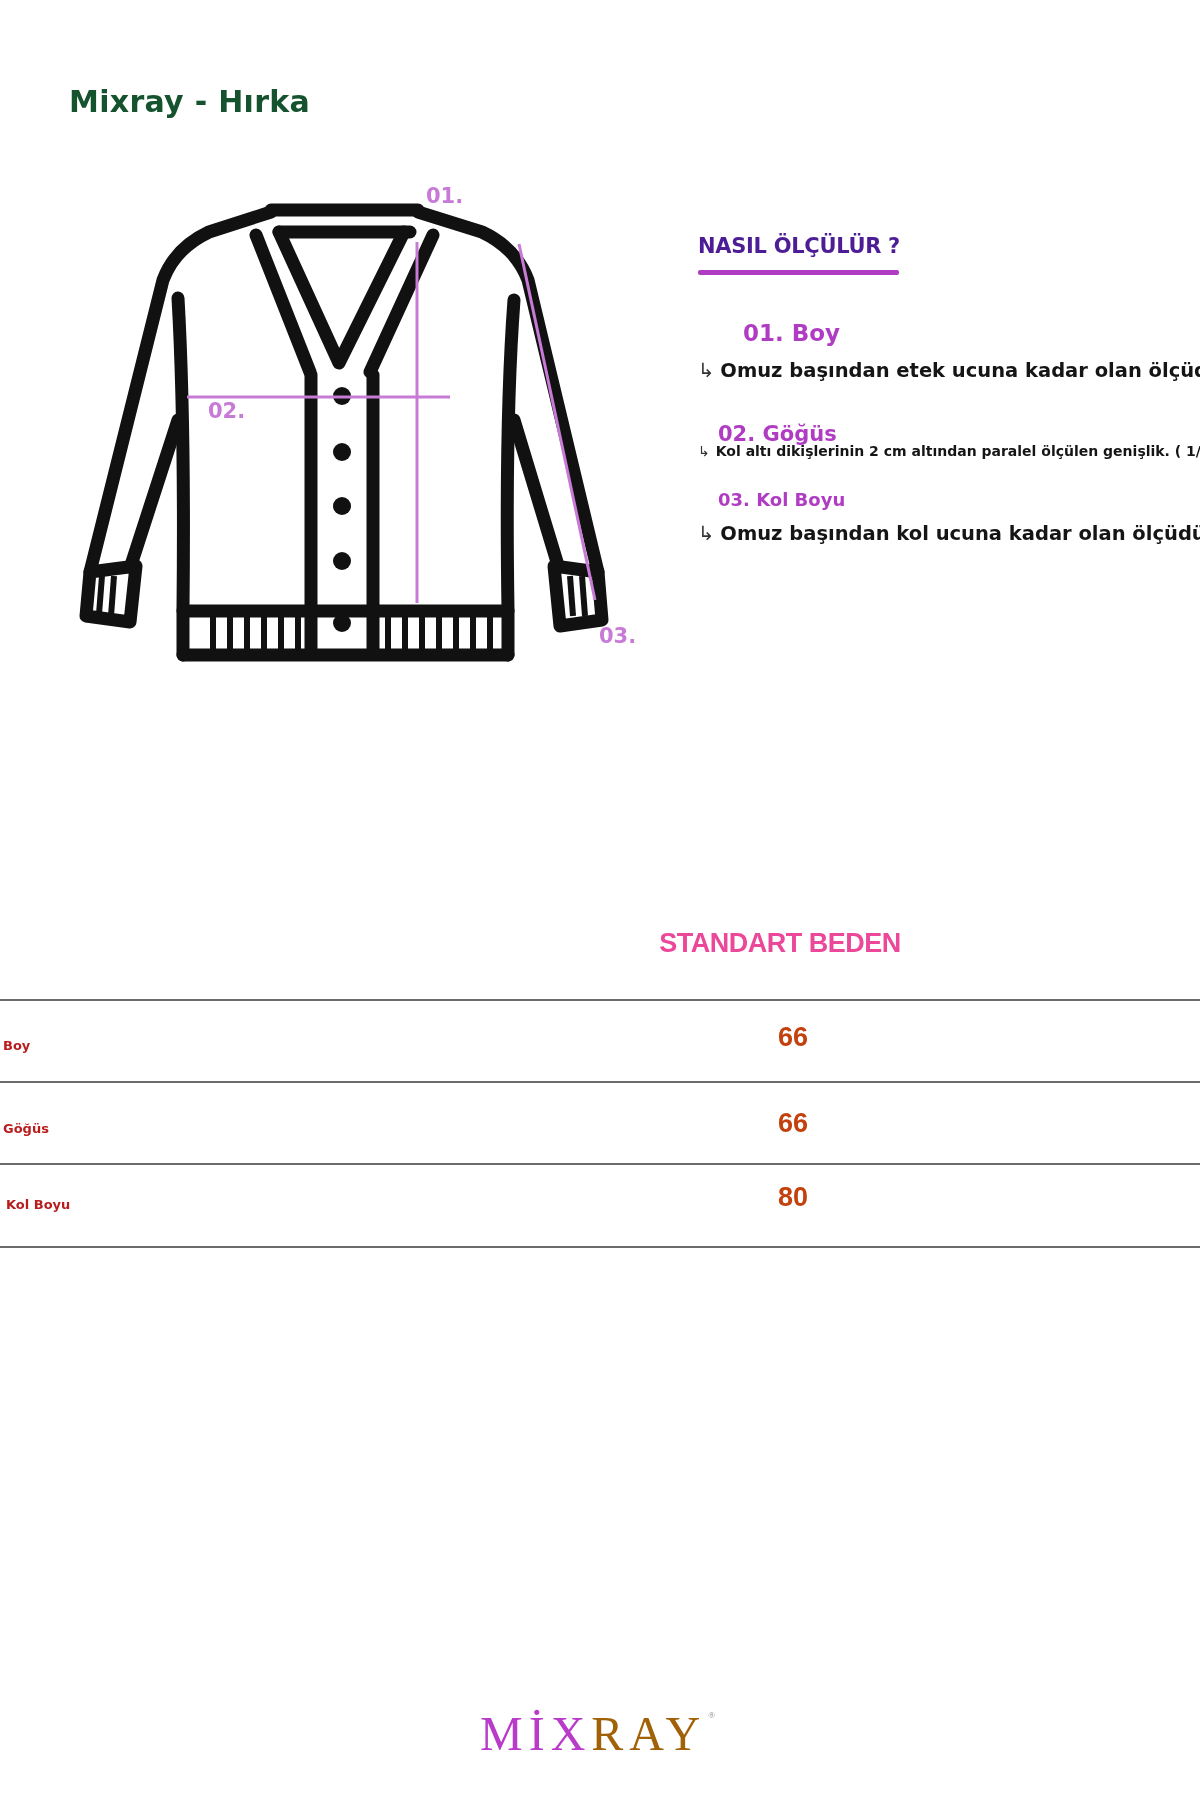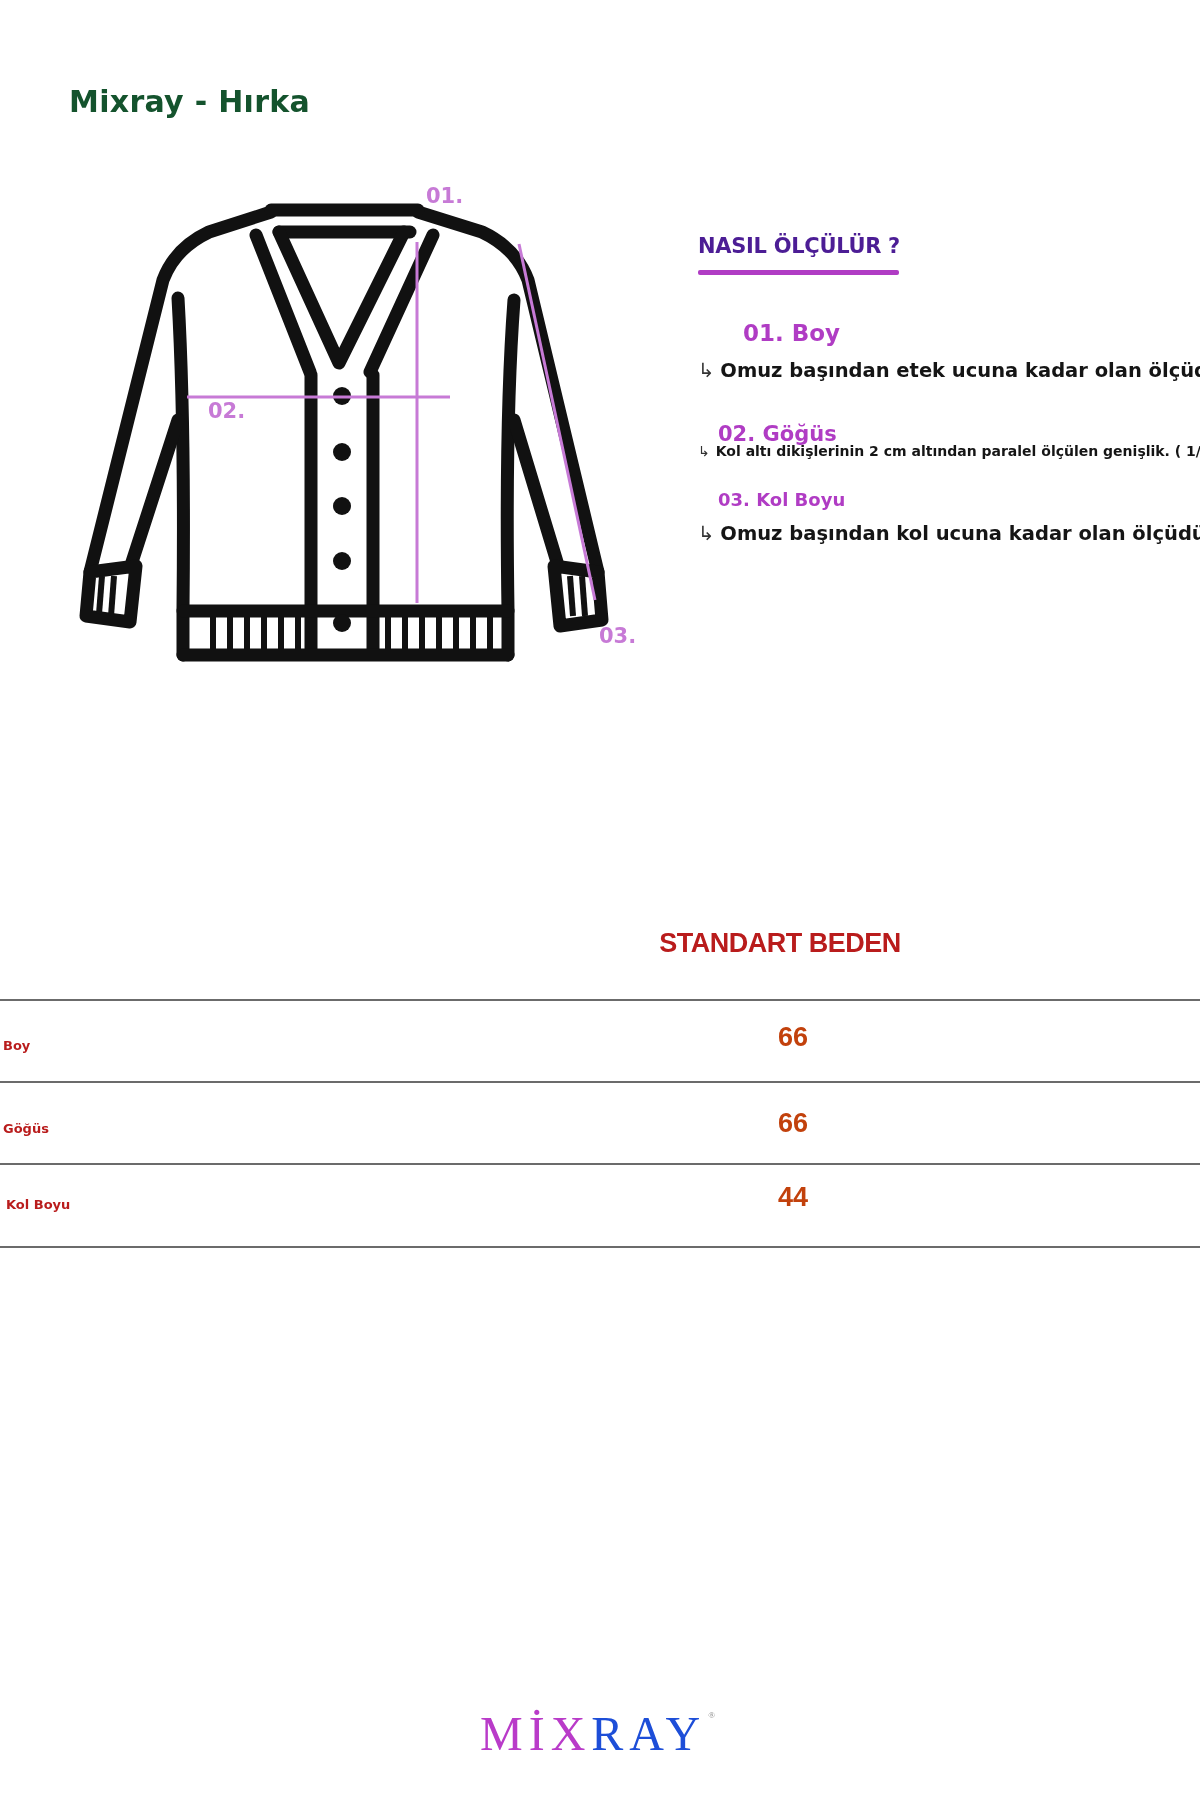--- a/index.html
+++ b/index.html
@@ -13,28 +13,28 @@
   .step-title { font-size: 23px; font-weight: bold; color: #b03cc4; }
   .step-desc { font-weight: bold; color: #151515; white-space: nowrap; }
   .step-desc .arrow { font-weight: normal; color: #333; margin-right: 6px; }
   .s1 { left: 718px; top: 320px; margin-left: 25px; }
   .d1 { left: 698px; top: 359px; font-size: 19.5px; }
   .s2 { left: 718px; top: 410px; font-size: 21px; margin-top: 12px; }
   .d2 { left: 698px; top: 443px; font-size: 14px; }
   .s3 { left: 718px; top: 489px; font-size: 18px; }
   .d3 { left: 698px; top: 522px; font-size: 19.5px; }
   .size-header { left: 580px; top: 928px; width: 400px; text-align: center; font-family: "Liberation Sans", sans-serif;
-                 font-size: 27px; font-weight: bold; color: #b91c1c; letter-spacing: -0.5px; }
+                 font-size: 27px; font-weight: bold; color: #ec4899; letter-spacing: -0.5px; }
   .rule { left: 0; width: 1200px; height: 2px; background: #6b6b6b; }
   .row-label { left: 3px; font-size: 13px; font-weight: bold; color: #b91c1c; }
   .row-value { left: 713px; width: 160px; text-align: center; font-family: "Liberation Sans", sans-serif;
                font-size: 27px; font-weight: bold; color: #c2410c; }
   .logo { left: 480px; top: 1706px; font-family: "Liberation Serif", serif; font-size: 48px; letter-spacing: 6px; }
   .logo .mi { color: #b93bc9; }
-  .logo .ray { color: #1d4ed8; }
+  .logo .ray { color: #a16207; }
   .logo .reg { font-size: 9px; vertical-align: top; color: #888; letter-spacing: 0; margin-left: 2px; position: relative; top: 4px; }
 </style>
 </head>
 <body>
 
 <div class="abs title">Mixray - Hırka</div>
 
 <svg class="abs diagram" viewBox="0 0 600 500" xmlns="http://www.w3.org/2000/svg">
   <g fill="none" stroke="#111" stroke-width="13" stroke-linejoin="round" stroke-linecap="round">
 
@@ -127,19 +127,19 @@
 <div class="abs rule" style="top:999px"></div>
 <div class="abs row-label" style="top:1038px">Boy</div>
 <div class="abs row-value" style="top:1022px">66</div>
 
 <div class="abs rule" style="top:1081px"></div>
 <div class="abs row-label" style="top:1121px">Göğüs</div>
 <div class="abs row-value" style="top:1108px">66</div>
 
 <div class="abs rule" style="top:1163px"></div>
 <div class="abs row-label" style="top:1197px; left:6px">Kol Boyu</div>
-<div class="abs row-value" style="top:1182px">44</div>
+<div class="abs row-value" style="top:1182px">80</div>
 
 <div class="abs rule" style="top:1246px"></div>
 
 <div class="abs logo">
   <span class="mi">MİX</span><span class="ray">RAY</span><span class="reg">®</span>
 </div>
 
 </body></html>

